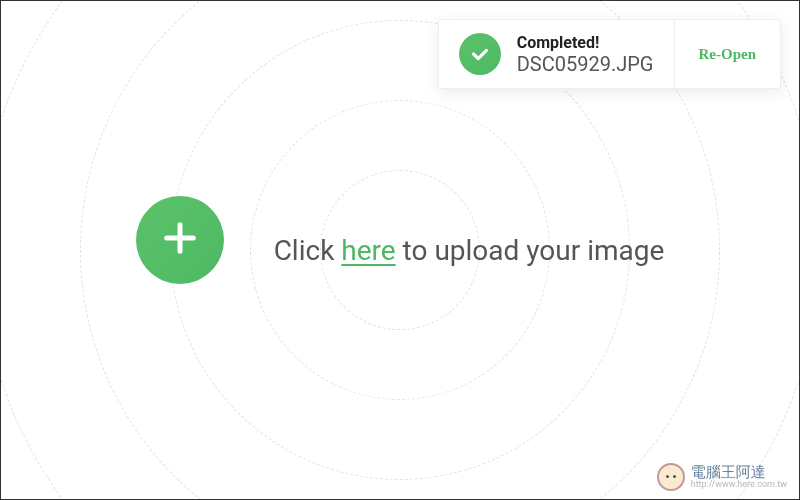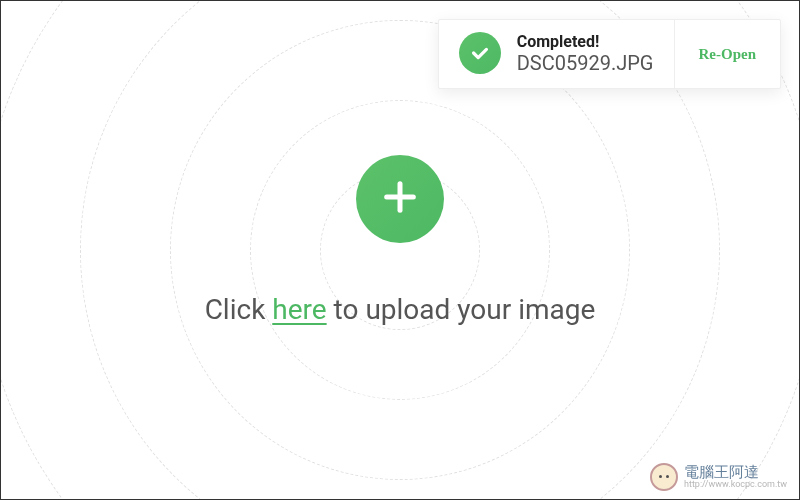--- a/index.html
+++ b/index.html
@@ -29,21 +29,21 @@
     }
     .ring.r1 { width: 160px; height: 160px; }
     .ring.r2 { width: 300px; height: 300px; }
     .ring.r3 { width: 460px; height: 460px; }
     .ring.r4 { width: 640px; height: 640px; }
     .ring.r5 { width: 840px; height: 840px; }
     .upload-area {
       position: absolute;
       top: 0; left: 0; right: 0; bottom: 0;
       display: flex;
-      flex-direction: column;
+      flex-direction: row;
       align-items: center;
       justify-content: center;
       gap: 50px;
     }
     .plus-btn {
       width: 88px;
       height: 88px;
       border-radius: 50%;
       background: linear-gradient(135deg, #5cc26a, #4db863);
       display: flex;
@@ -73,20 +73,21 @@
       background: #fff;
       border: 1px solid #eee;
       box-shadow: 0 4px 16px rgba(0,0,0,0.08);
       display: flex;
       align-items: stretch;
       min-height: 70px;
       border-radius: 2px;
     }
     .toast-left {
       display: flex;
+      align-items: center;
       padding: 12px 20px;
       gap: 16px;
     }
     .check-circle {
       width: 42px;
       height: 42px;
       border-radius: 50%;
       background: linear-gradient(135deg, #5cc26a, #4db863);
       display: flex;
       align-items: center;
@@ -177,15 +178,15 @@
     </div>
   </div>
   <div class="toast-divider"></div>
   <div class="toast-action">Re-Open</div>
 </div>
 
 <div class="watermark">
   <div class="wm-face"></div>
   <div class="wm-text">
     <div class="wm-main">電腦王阿達</div>
-    <div class="wm-sub">http://www.kocpc.com.tw</div>
+    <div class="wm-sub">http://www.here.com.tw</div>
   </div>
 </div>
 
 </body></html>

